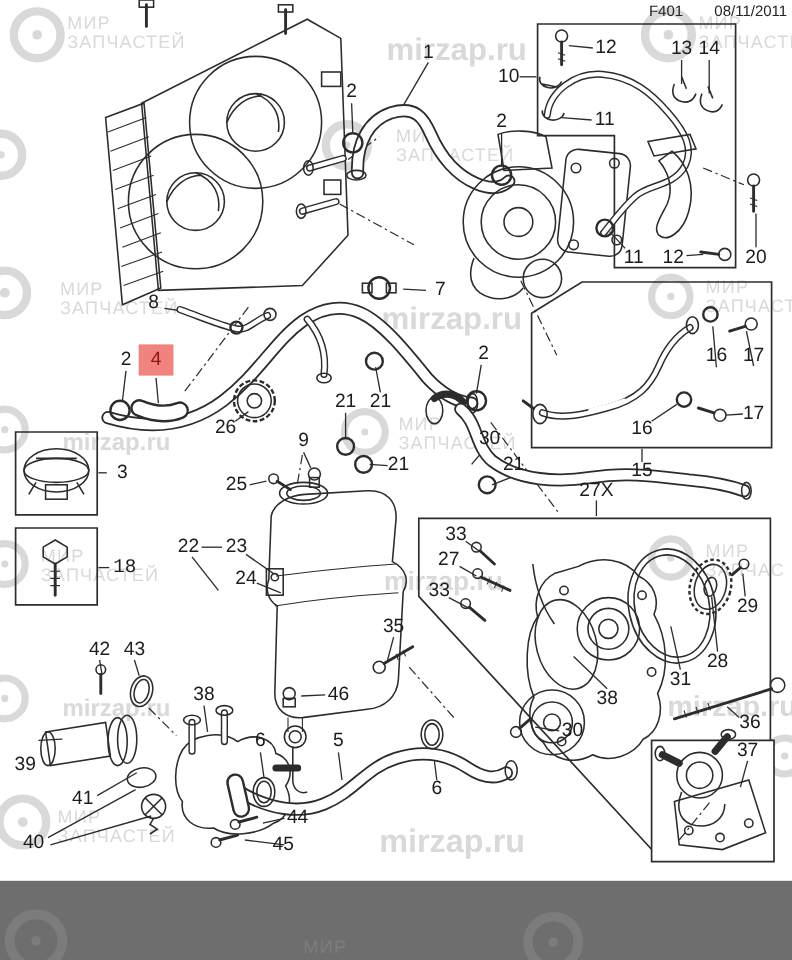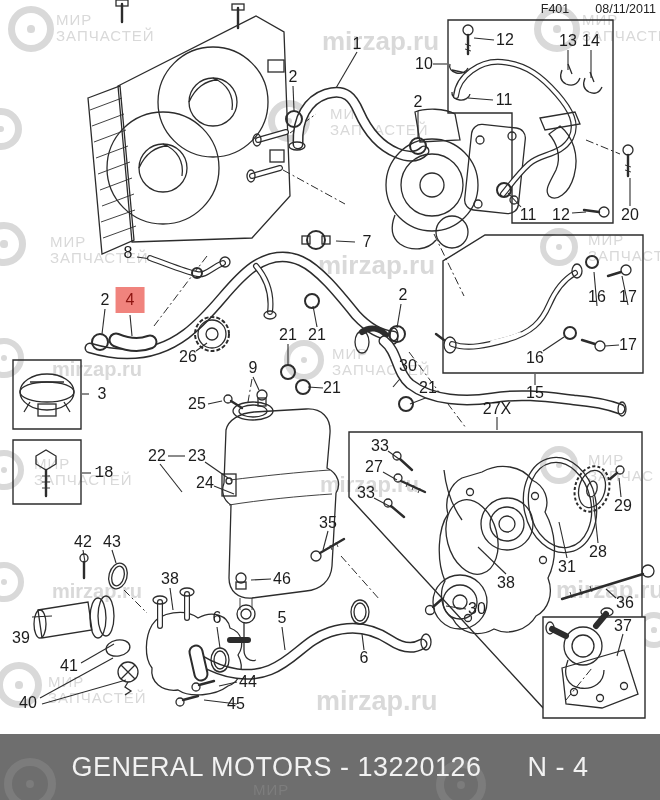--- a/index.html
+++ b/index.html
@@ -536,17 +536,13 @@
       <div class="callout" style="left: 248px; top: 682px;">44</div>
       <div class="callout" style="left: 236px; top: 704px;">45</div>
       <div class="callout" style="left: 282px; top: 579px;">46</div>
     </div>
 
   <div class="doc-code">
     <span>F401</span>
     <span>08/11/2011</span>
   </div>
 
-  <div class="footer-text">
-    <span>GENERAL MOTORS - 13220126</span>
-    <span>N - 4</span>
-  </div>
 </div>
 
 </body></html>

